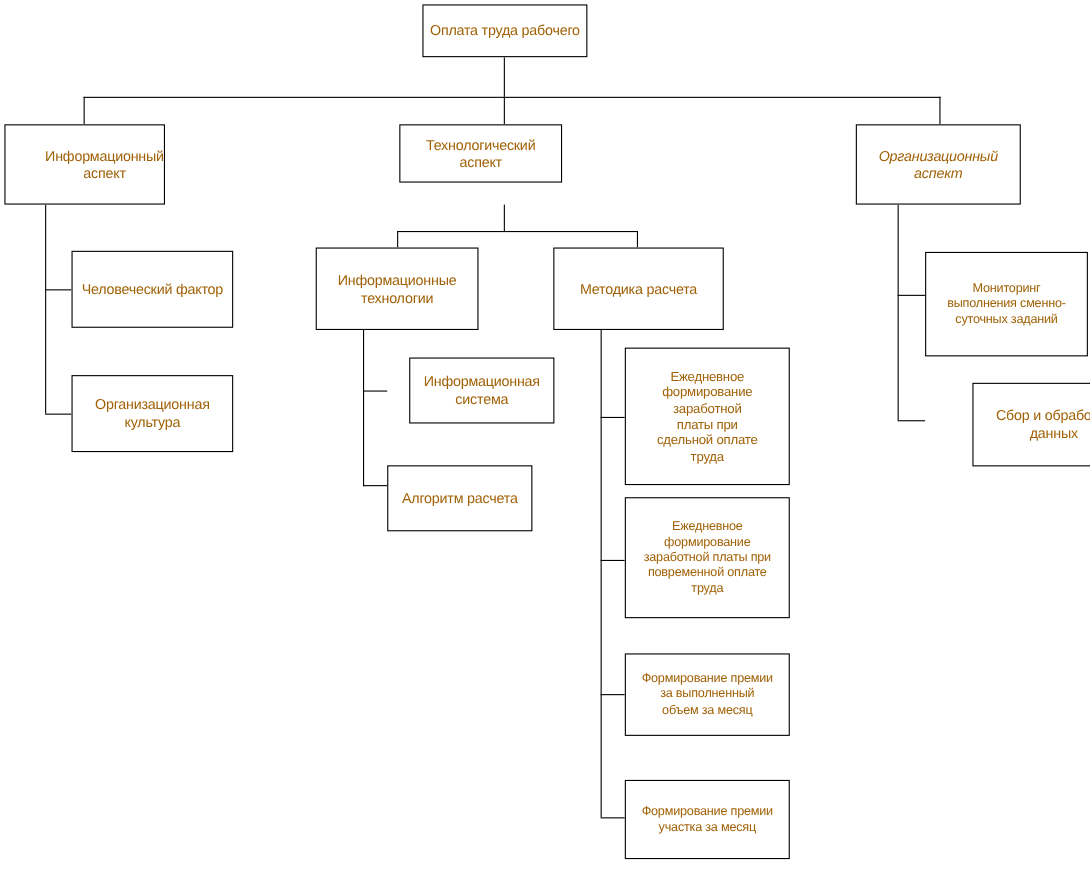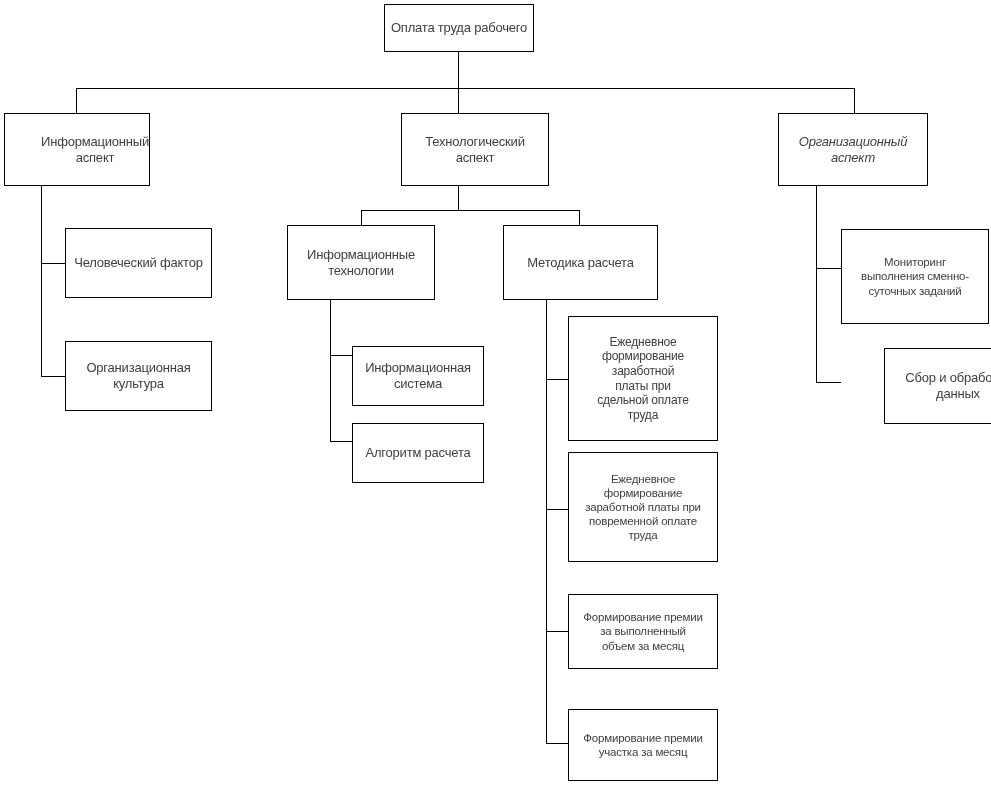--- a/index.html
+++ b/index.html
@@ -17,21 +17,21 @@
   }
   .node {
     position: absolute;
     box-sizing: border-box;
     border: 1px solid #000000;
     background: #ffffff;
     display: flex;
     align-items: center;
     justify-content: center;
     text-align: center;
-    color: #404040;
+    color: #a16207;
     z-index: 2;
   }
   .node .label {
     display: block;
     width: 100%;
     line-height: 1.22;
     white-space: pre-line;
     letter-spacing: -0.2px;
   }
   .node.overflow .label {
@@ -88,21 +88,21 @@
 
   <div class="node fs13 overflow" style="left:384px; top:4px; width:150px; height:48px;">
     <span class="label">Оплата труда рабочего</span>
   </div>
 
   <div class="node fs13" style="left:4px; top:113px; width:146px; height:73px;padding-left:36px;">
     <span class="label">Информационный
 аспект</span>
   </div>
 
-  <div class="node fs13" style="left:401px; top:113px; width:148px; height:73px;">
+  <div class="node fs13" style="left:363px; top:113px; width:148px; height:53px;">
     <span class="label">Технологический
 аспект</span>
   </div>
 
   <div class="node fs13" style="left:778px; top:113px; width:150px; height:73px;font-style:italic;">
     <span class="label">Организационный
 аспект</span>
   </div>
 
   <div class="node fs13" style="left:65px; top:228px; width:147px; height:70px;">
@@ -116,21 +116,21 @@
 
   <div class="node fs13" style="left:287px; top:225px; width:148px; height:75px;">
     <span class="label">Информационные
 технологии</span>
   </div>
 
   <div class="node fs13" style="left:503px; top:225px; width:155px; height:75px;">
     <span class="label">Методика расчета</span>
   </div>
 
-  <div class="node fs13" style="left:352px; top:325px; width:132px; height:60px;margin-top:21px;">
+  <div class="node fs13" style="left:372px; top:325px; width:132px; height:60px;">
     <span class="label">Информационная
 система</span>
   </div>
 
   <div class="node fs13" style="left:352px; top:423px; width:132px; height:60px;">
     <span class="label">Алгоритм расчета</span>
   </div>
 
   <div class="node fs12" style="left:568px; top:316px; width:150px; height:125px;">
     <span class="label">Ежедневное

